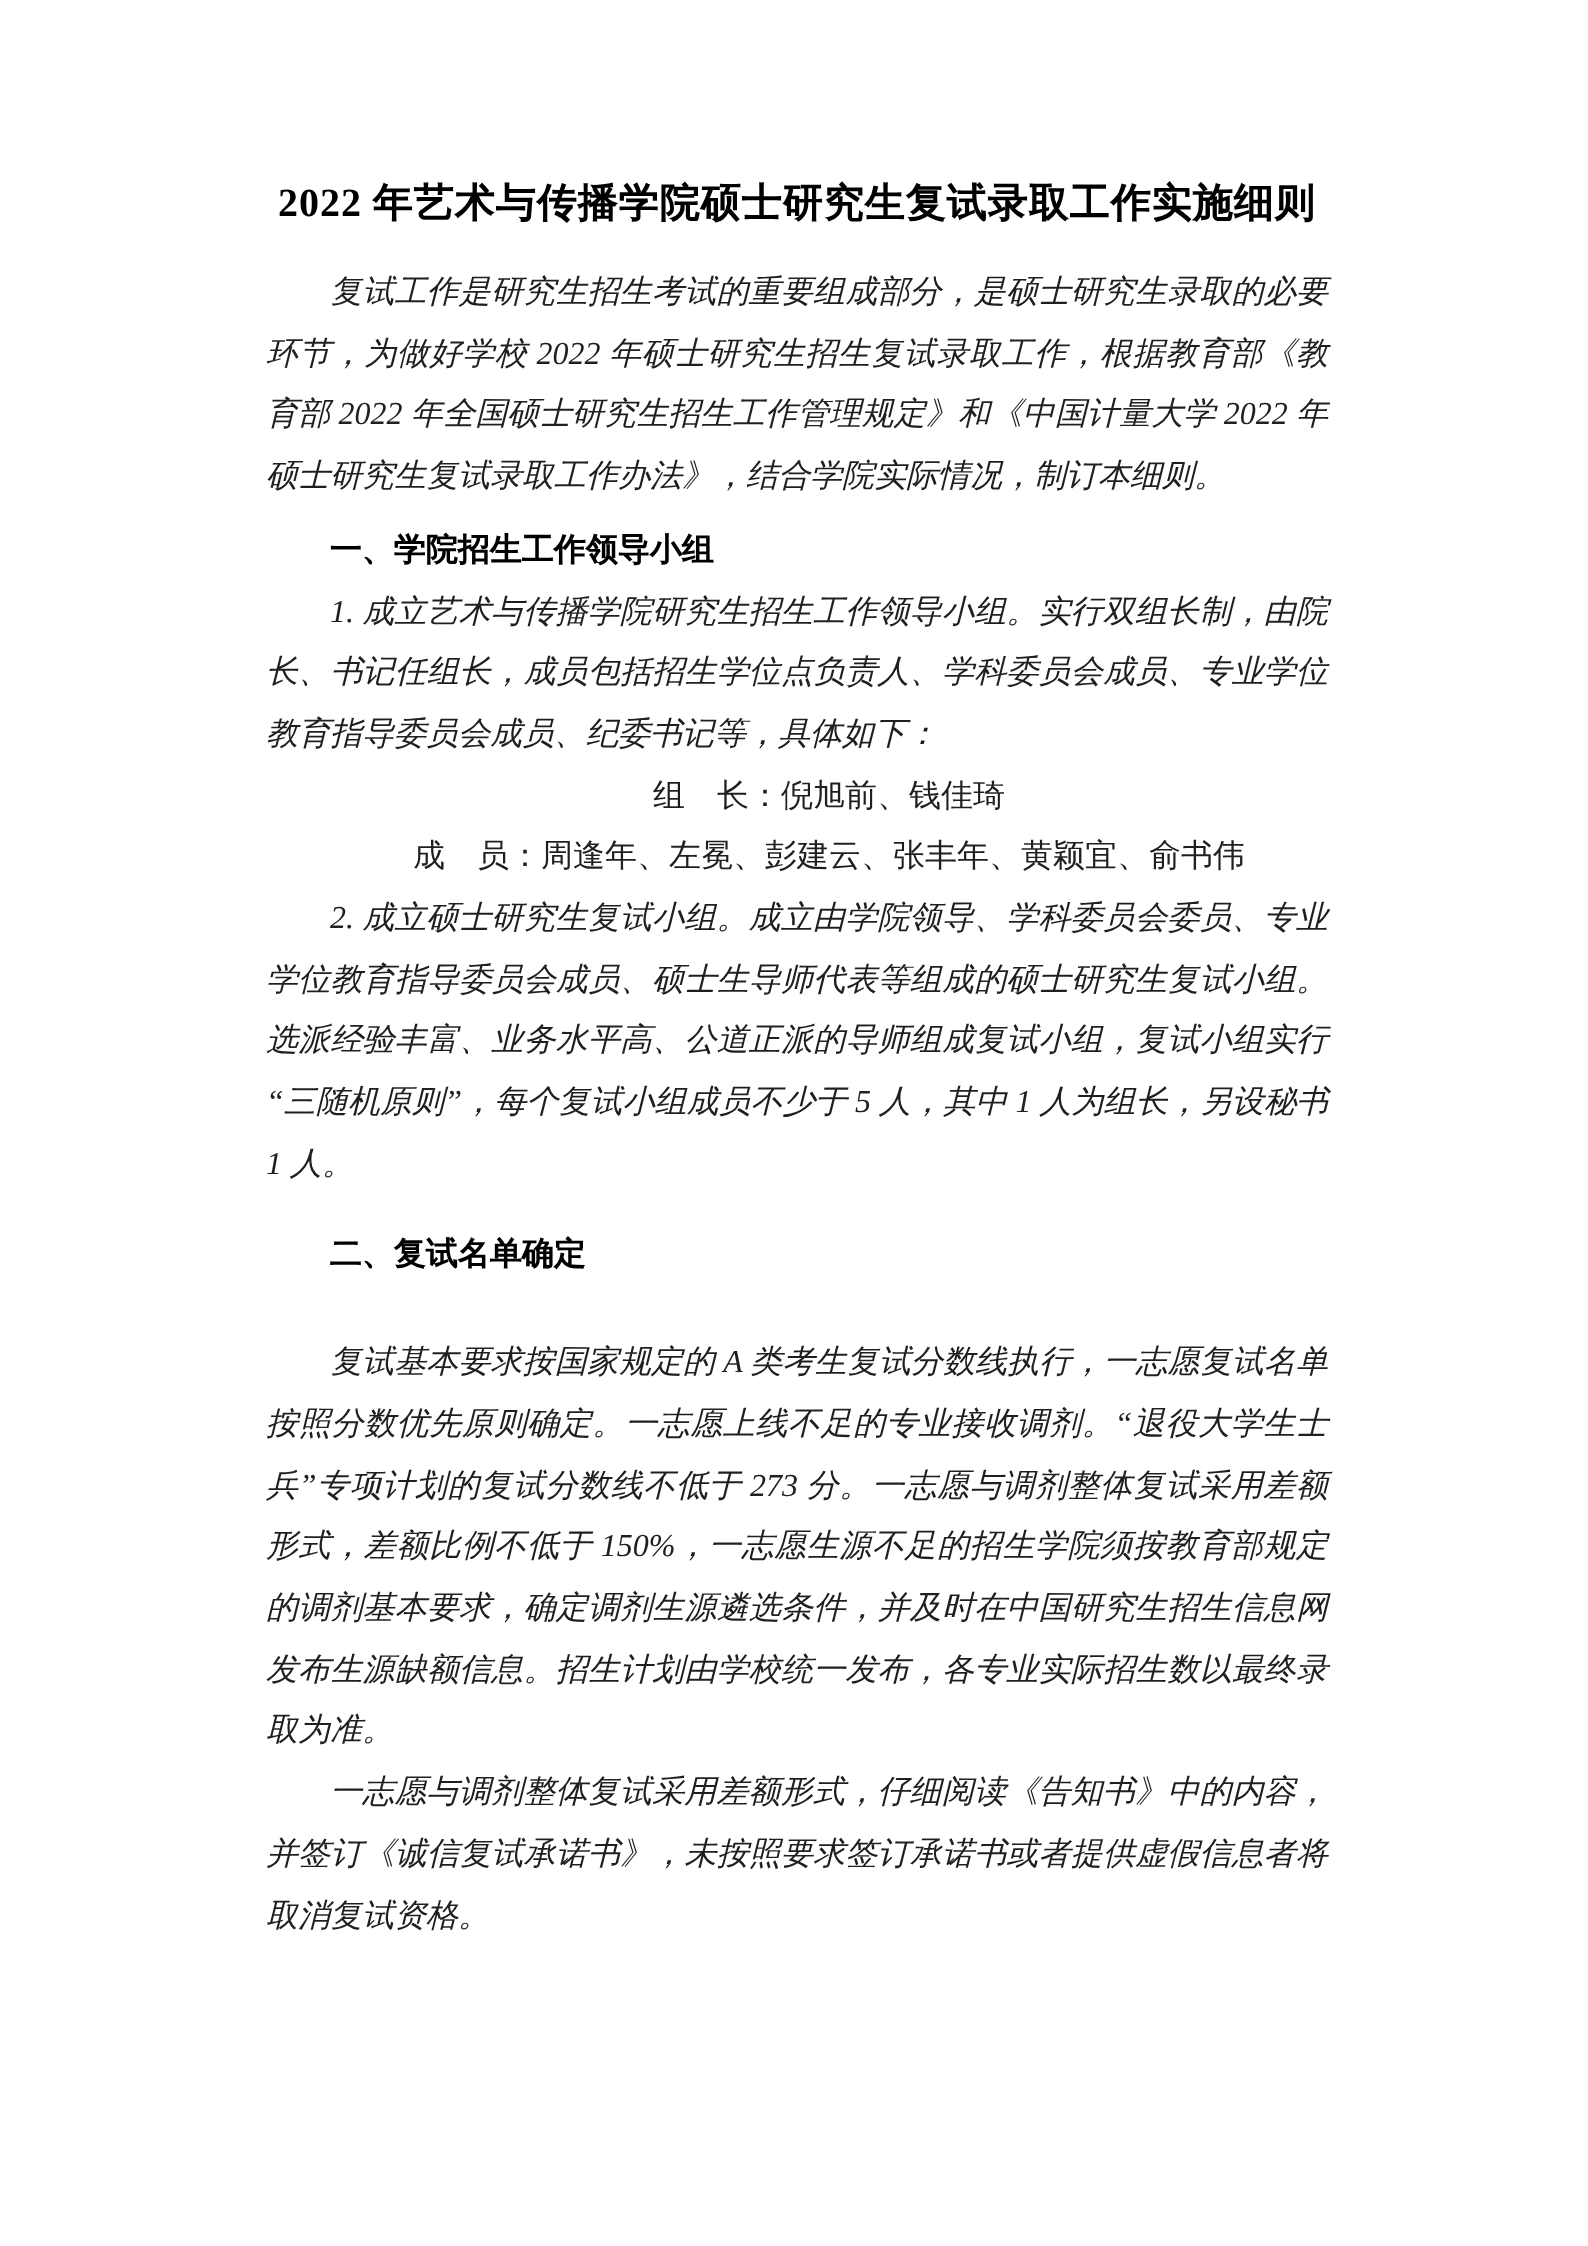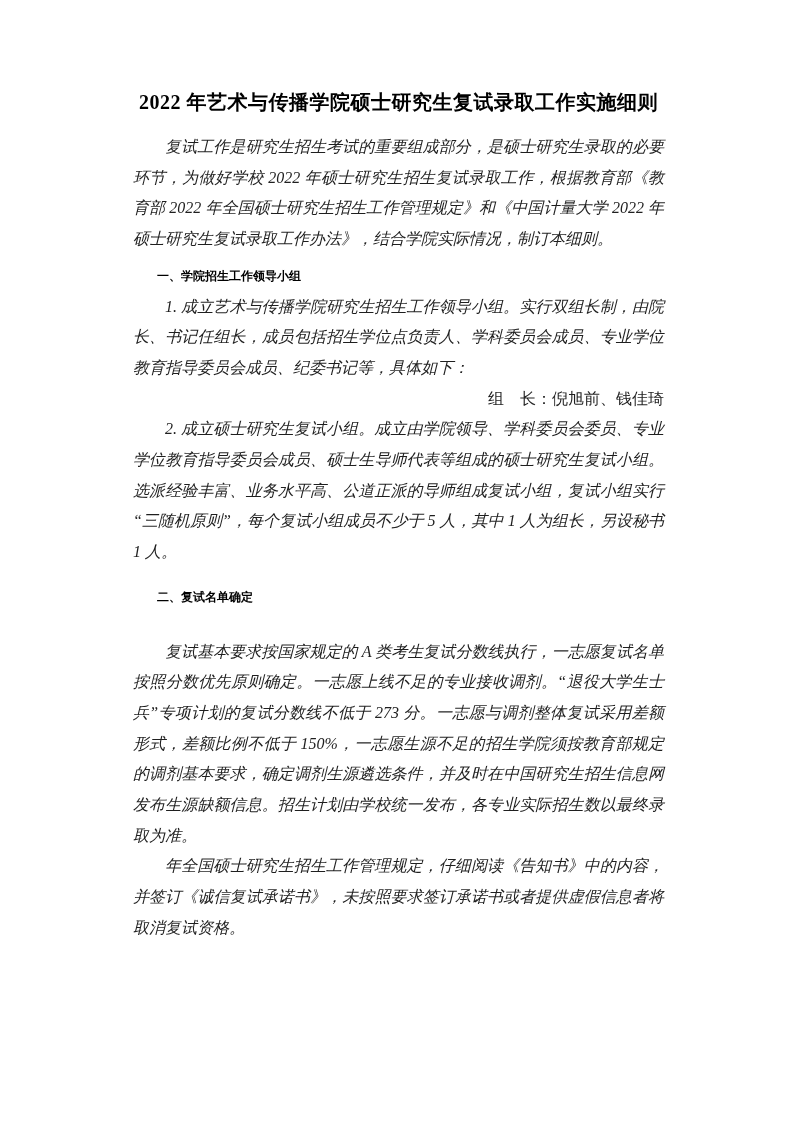--- a/index.html
+++ b/index.html
@@ -32,27 +32,27 @@
   }
   .para {
     margin: 0;
     text-indent: 2em;
     text-align: justify;
     text-justify: inter-ideograph;
     font-style: italic;
   }
   .member {
     margin: 0 0 0 2em;
-    text-align: right;
+    text-align: center;
   }
   .heading {
     font-weight: bold;
     color: #000000;
     margin: 6px 0 0 2em;
-    font-size: 12px;
+    font-size: 16px;
   }
   .heading.spaced {
     margin-top: 14px;
     margin-bottom: 24px;
   }
 </style>
 </head>
 <body>
 
 <div class="page">
@@ -60,24 +60,25 @@
   <h1 class="doc-title">2022 年艺术与传播学院硕士研究生复试录取工作实施细则</h1>
 
   <p class="para">复试工作是研究生招生考试的重要组成部分，是硕士研究生录取的必要环节，为做好学校 2022 年硕士研究生招生复试录取工作，根据教育部《教育部 2022 年全国硕士研究生招生工作管理规定》和《中国计量大学 2022 年硕士研究生复试录取工作办法》，结合学院实际情况，制订本细则。</p>
 
   <h2 class="heading">一、学院招生工作领导小组</h2>
 
   <p class="para">1. 成立艺术与传播学院研究生招生工作领导小组。实行双组长制，由院长、书记任组长，成员包括招生学位点负责人、学科委员会成员、专业学位教育指导委员会成员、纪委书记等，具体如下：</p>
 
   <p class="member">组　长：倪旭前、钱佳琦</p>
 
+  <p class="member">成　员：周逢年、左冕、彭建云、张丰年、黄颖宜、俞书伟</p>
 
 
   <p class="para">2. 成立硕士研究生复试小组。成立由学院领导、学科委员会委员、专业学位教育指导委员会成员、硕士生导师代表等组成的硕士研究生复试小组。选派经验丰富、业务水平高、公道正派的导师组成复试小组，复试小组实行“三随机原则”，每个复试小组成员不少于 5 人，其中 1 人为组长，另设秘书 1 人。</p>
 
 
   <h2 class="heading spaced">二、复试名单确定</h2>
 
   <p class="para">复试基本要求按国家规定的 A 类考生复试分数线执行，一志愿复试名单按照分数优先原则确定。一志愿上线不足的专业接收调剂。“退役大学生士兵”专项计划的复试分数线不低于 273 分。一志愿与调剂整体复试采用差额形式，差额比例不低于 150%，一志愿生源不足的招生学院须按教育部规定的调剂基本要求，确定调剂生源遴选条件，并及时在中国研究生招生信息网发布生源缺额信息。招生计划由学校统一发布，各专业实际招生数以最终录取为准。</p>
 
-  <p class="para">年全国硕士研究生招生工作管理规定，仔细阅读《告知书》中的内容，并签订《诚信复试承诺书》，未按照要求签订承诺书或者提供虚假信息者将取消复试资格。</p>
+  <p class="para">一志愿与调剂整体复试采用差额形式，仔细阅读《告知书》中的内容，并签订《诚信复试承诺书》，未按照要求签订承诺书或者提供虚假信息者将取消复试资格。</p>
 
 </div>
 
 </body></html>

